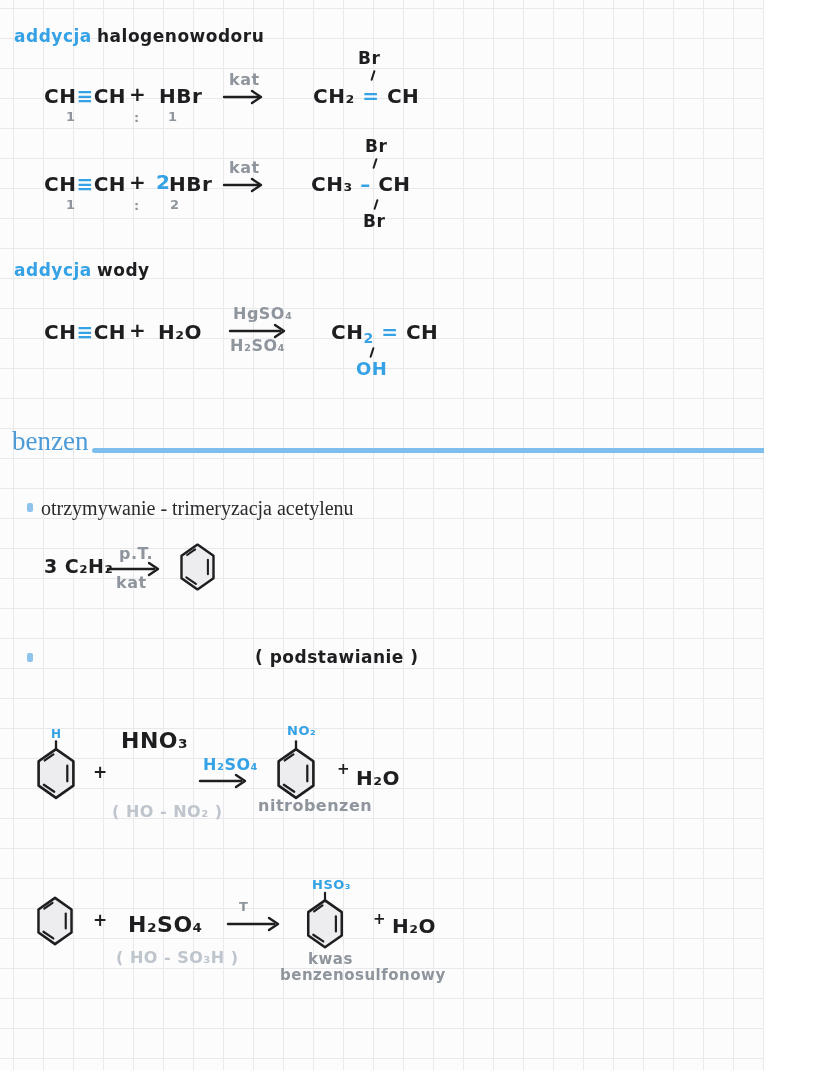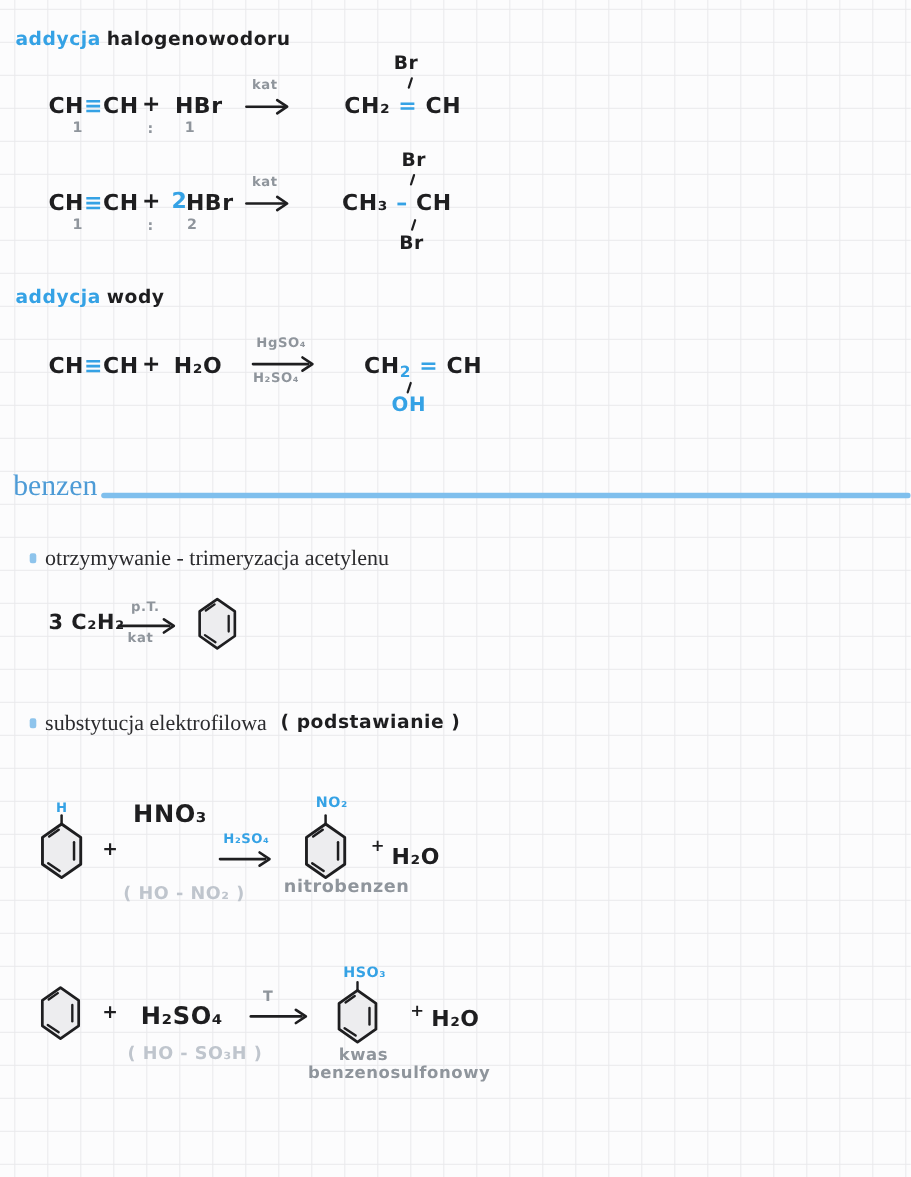--- a/index.html
+++ b/index.html
@@ -1,36 +1,36 @@
 <!DOCTYPE html>
 <html><head>
 <meta charset="utf-8">
 <style>
   html,body{margin:0;padding:0;}
   .page{
     position:relative;
-    width:828px;height:1070px;
+    width:764px;height:1070px;
     background-color:#fcfcfd;
     background-image:
       linear-gradient(#e9e9ec 1px, transparent 1px),
       linear-gradient(90deg, #e9e9ec 1px, transparent 1px);
     background-size:30px 30px;
     background-position:13px 8px;
     overflow:hidden;
     font-family:"DejaVu Sans", sans-serif;
   }
   .abs{position:absolute;white-space:nowrap;}
   
   .hw      {font-weight:700;color:#1e1e20;letter-spacing:.5px;}
   .hw-blue {font-weight:700;color:#35a2e5;letter-spacing:.5px;}
   .hw-gray {font-weight:700;color:#8f959c;letter-spacing:.5px;}
   .hw-light{font-weight:700;color:#bfc5cd;letter-spacing:.5px;}
   .h-section{font-size:17px;}
   .formula{font-size:20px;}
-  .small-label{font-size:12px;}
+  .small-label{font-size:16px;}
   .mark{font-size:13px;}
   .serif{font-family:Liberation Serif, serif;color:#2b2b2e;font-size:20px;}
   .benzen-title{font-family:"Liberation Serif","DejaVu Serif",serif;color:#4d9bd6;font-size:27px;}
   .rule{position:absolute;height:5px;background:#7fbfed;border-radius:3px;}
   .bullet{position:absolute;width:6px;height:9px;border-radius:2px;background:#8ec4ec;}
   .tick{position:absolute;width:2.4px;height:11px;background:#1e1e20;border-radius:2px;transform:rotate(18deg);}
   .blue-inline{color:#35a2e5;}
   svg{overflow:visible;}
 </style>
 </head>
@@ -104,21 +104,20 @@
   </svg>
   <span class="abs hw-gray small-label" style="left:116px;top:573px;">kat</span>
   <svg class="abs" style="left:179px;top:543px;" width="37" height="48" viewBox="0 0 46 60">
     <polygon points="23,2 43,16 43,44 23,58 3,44 3,16" fill="#ededef" stroke="#1e1e20" stroke-width="3" stroke-linejoin="round"></polygon>
     <line x1="10" y1="15" x2="20" y2="8" stroke="#1e1e20" stroke-width="2.6" stroke-linecap="round"></line>
     <line x1="36" y1="21" x2="36" y2="39" stroke="#1e1e20" stroke-width="2.6" stroke-linecap="round"></line>
     <line x1="9" y1="43" x2="21" y2="51" stroke="#1e1e20" stroke-width="2.6" stroke-linecap="round"></line>
   </svg>
 
   <div class="bullet" style="left:27px;top:653px;"></div>
-  <span class="abs serif" style="left:41px;top:647px;">substytucja elektrofilowa</span>
   <span class="abs hw" style="left:255px;top:647px;font-size:17px;">( podstawianie )</span>
 
 
   <span class="abs hw-blue" style="left:51px;top:727px;font-size:12px;">H</span>
   <svg class="abs" style="left:36px;top:740px;" width="40" height="60" viewBox="0 0 46 68">
     <line x1="23" y1="10" x2="23" y2="1" stroke="#1e1e20" stroke-width="2.6" stroke-linecap="round"></line>
     <polygon points="23,10 43,24 43,52 23,66 3,52 3,24" fill="#ededef" stroke="#1e1e20" stroke-width="3" stroke-linejoin="round"></polygon>
     <line x1="10" y1="23" x2="20" y2="16" stroke="#1e1e20" stroke-width="2.6" stroke-linecap="round"></line>
     <line x1="36" y1="29" x2="36" y2="47" stroke="#1e1e20" stroke-width="2.6" stroke-linecap="round"></line>
     <line x1="9" y1="51" x2="21" y2="59" stroke="#1e1e20" stroke-width="2.6" stroke-linecap="round"></line>

